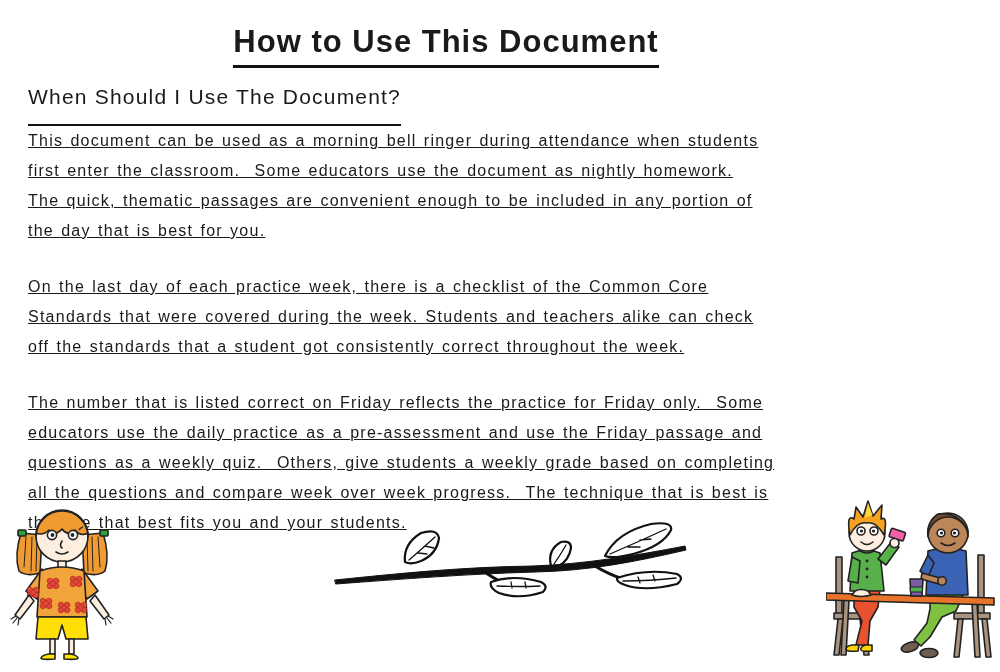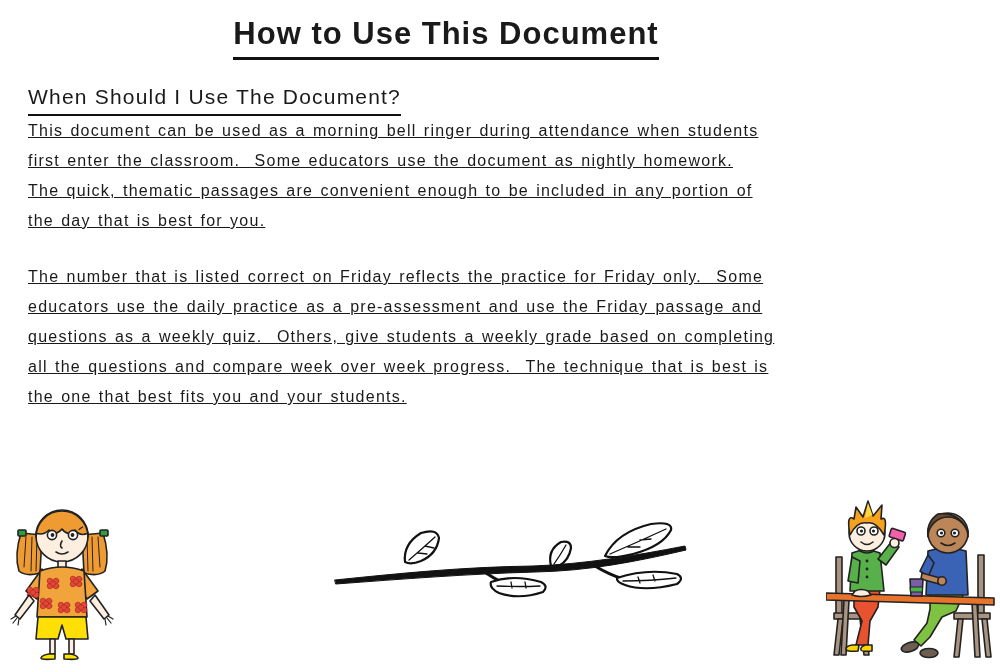--- a/index.html
+++ b/index.html
@@ -1,23 +1,23 @@
 <!DOCTYPE html>
 <html><head>
 <meta charset="utf-8">
 <style>
   html,body{margin:0;padding:0;background:#fff;}
   .canvas{position:relative;width:1000px;height:672px;background:#ffffff;overflow:hidden;
           font-family:"Liberation Sans","DejaVu Sans",sans-serif;color:#1a1a1a;}
-  .title-wrap{position:absolute;top:16px;left:0;width:892px;text-align:center;}
+  .title-wrap{position:absolute;top:24px;left:0;width:892px;text-align:center;}
   .doc-title{display:inline-block;margin:0;font-size:31px;font-weight:bold;letter-spacing:1px;
              padding-bottom:5px;border-bottom:3px solid #111;}
   .content{position:absolute;left:28px;top:84px;width:944px;}
   .sec-heading{display:inline-block;margin:0;font-size:21px;font-weight:normal;line-height:26px;
-               letter-spacing:1.2px;border-bottom:2px solid #111;padding-bottom:4px;}
+               letter-spacing:1.2px;border-bottom:2px solid #111;padding-bottom:14px;}
   .content p{margin:0 0 26px 0;font-size:16px;line-height:30px;letter-spacing:1.25px;
              word-spacing:1.5px;white-space:pre-wrap;text-decoration:underline;}
   .h-row{margin:0;line-height:28px;}
   .illus{position:absolute;}
   .illus-girl{left:6px;top:503px;}
   .illus-branch{left:333px;top:516px;}
   .illus-kids{left:826px;top:495px;}
 </style>
 </head>
 <body>
@@ -27,20 +27,23 @@
   <div class="title-wrap">
     <h1 class="doc-title">How to Use This Document</h1>
   </div>
 
   <div class="content">
     <div class="h-row"><h2 class="sec-heading">When Should I Use The Document?</h2></div>
     <p>This document can be used as a morning bell ringer during attendance when students
 first enter the classroom.  Some educators use the document as nightly homework.
 The quick, thematic passages are convenient enough to be included in any portion of
 the day that is best for you.</p>
+    <p>On the last day of each practice week, there is a checklist of the Common Core
+Standards that were covered during the week. Students and teachers alike can check
+off the standards that a student got consistently correct throughout the week.</p>
     <p>The number that is listed correct on Friday reflects the practice for Friday only.  Some
 educators use the daily practice as a pre-assessment and use the Friday passage and
 questions as a weekly quiz.  Others, give students a weekly grade based on completing
 all the questions and compare week over week progress.  The technique that is best is
 the one that best fits you and your students.</p>
   </div>
 
   <svg class="illus illus-girl" width="114" height="158" viewBox="0 0 114 158" role="img" aria-label="girl with orange pigtails, flowered shirt and yellow shorts">
     <g stroke="#222" stroke-width="1.6" stroke-linejoin="round" stroke-linecap="round">
       <path fill="#F09B32" d="M15,30 Q8,52 13,68 Q20,74 34,70 L36,32 Z"></path>

